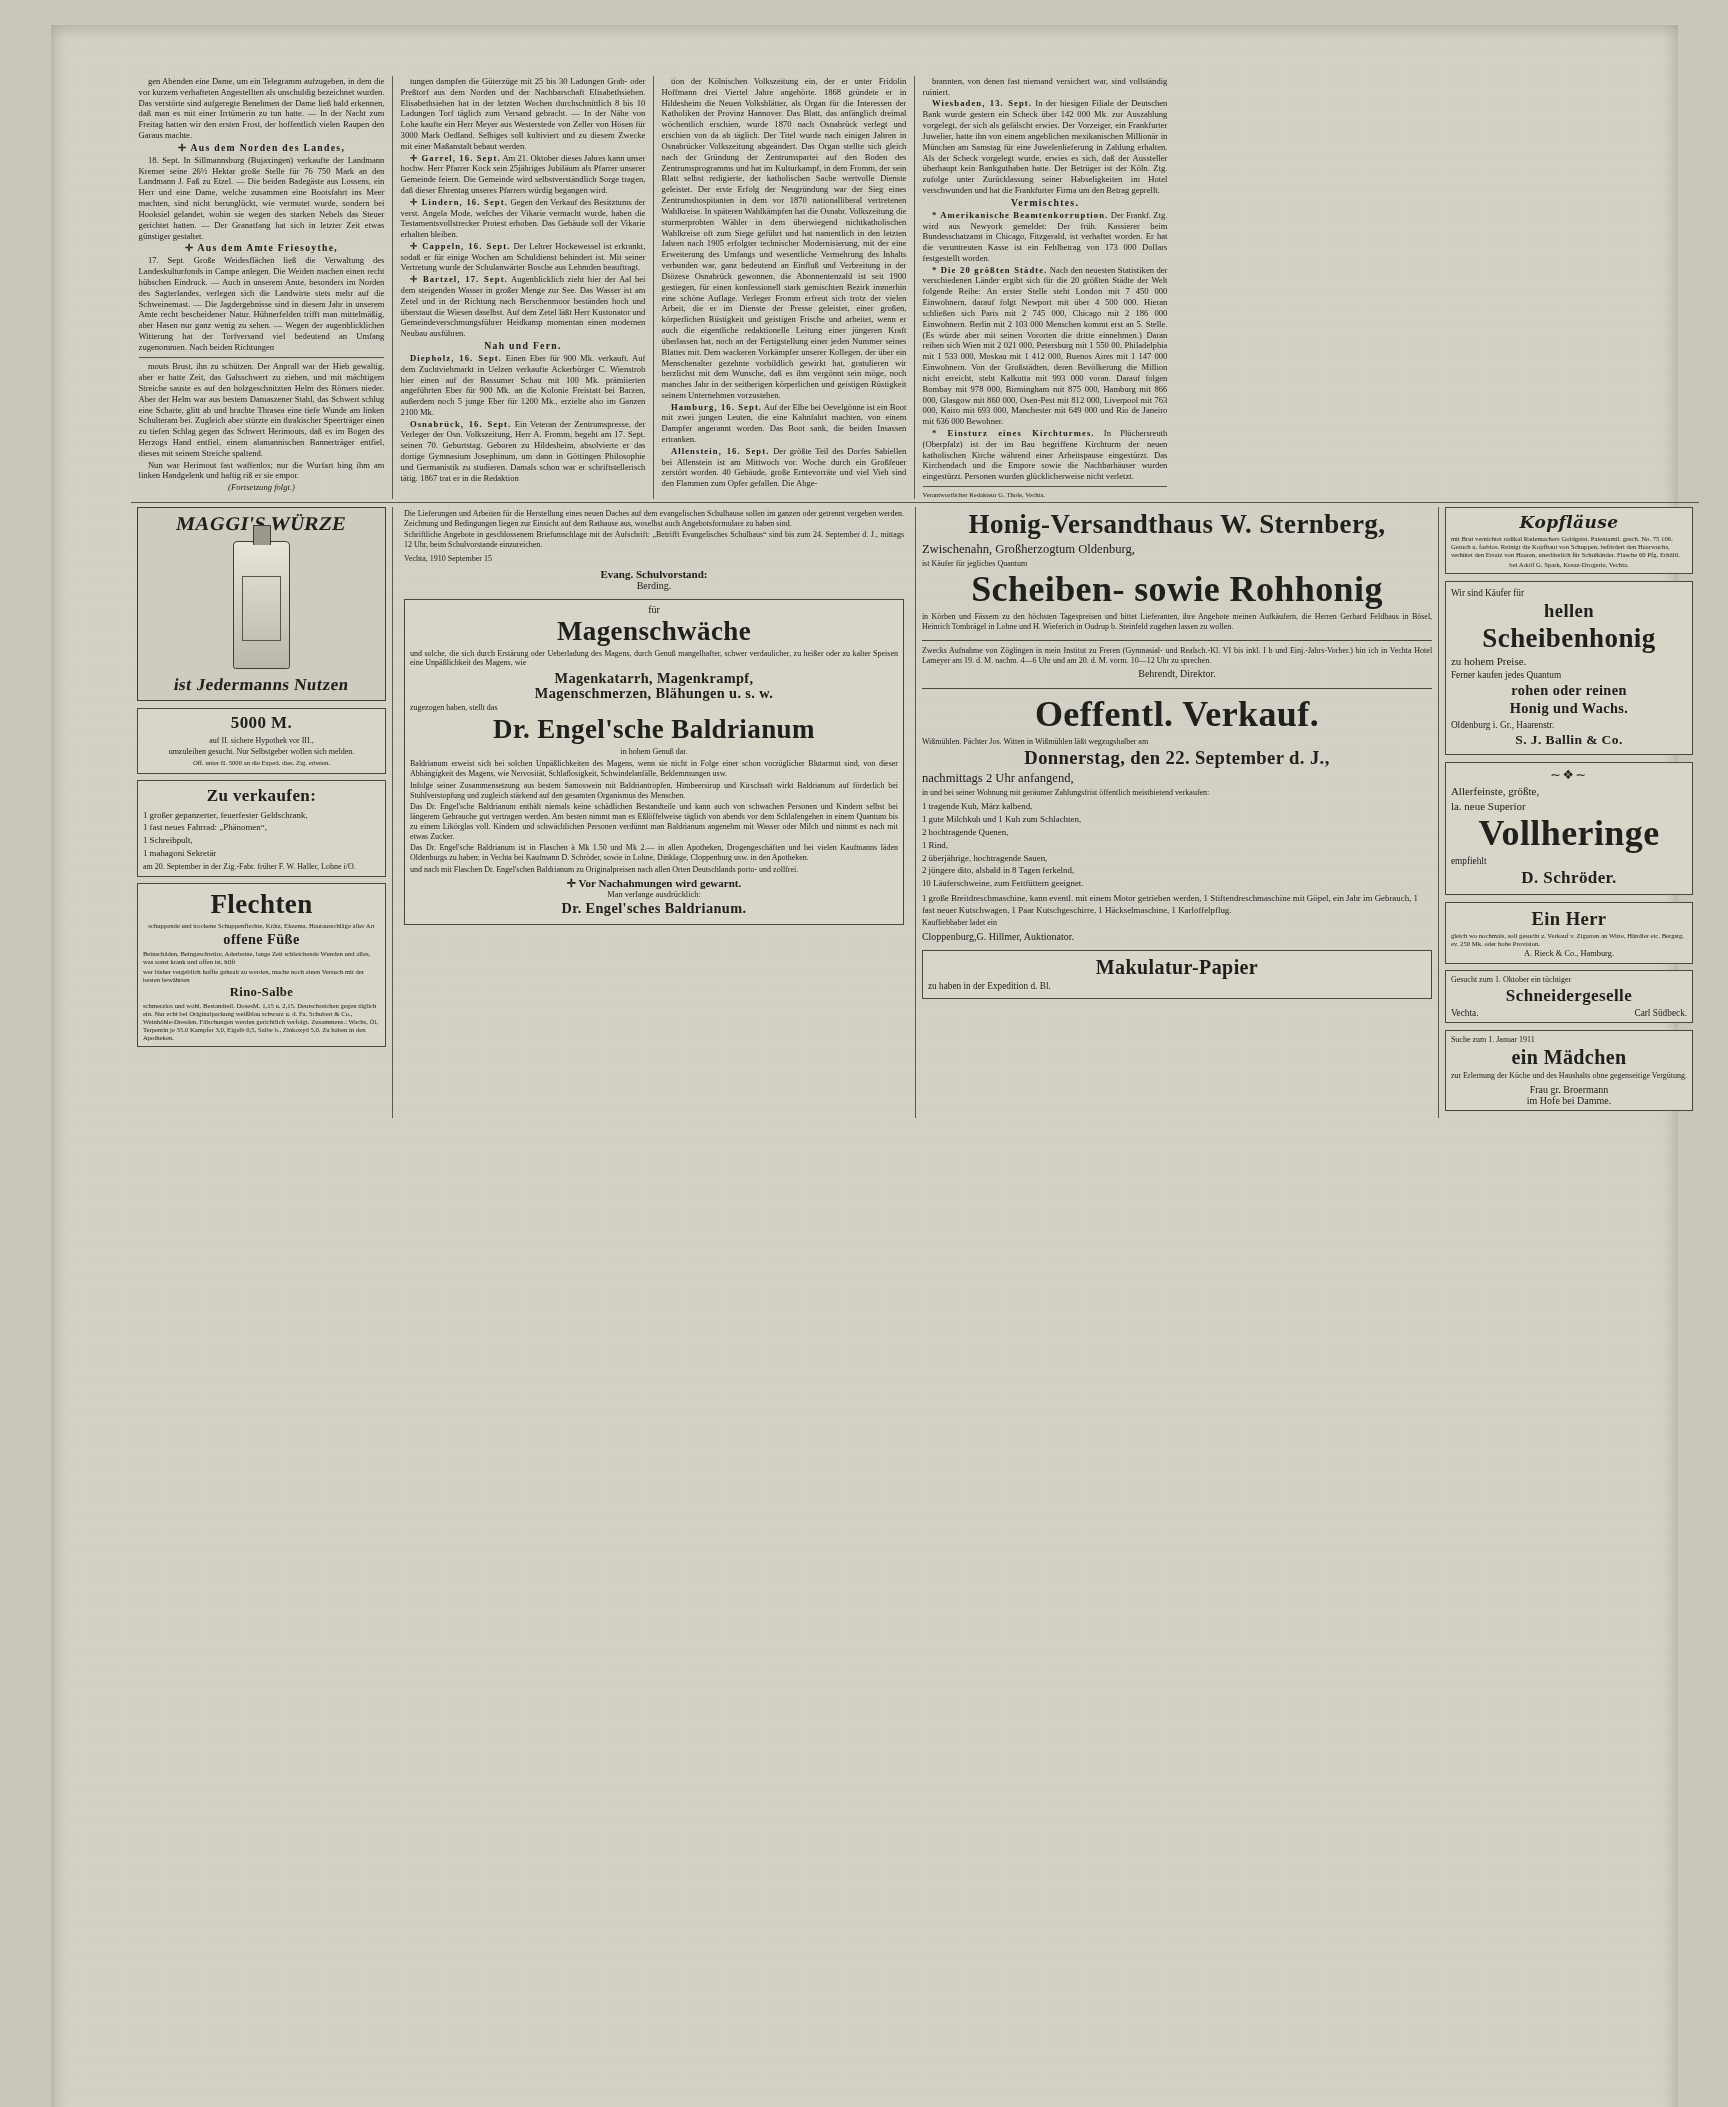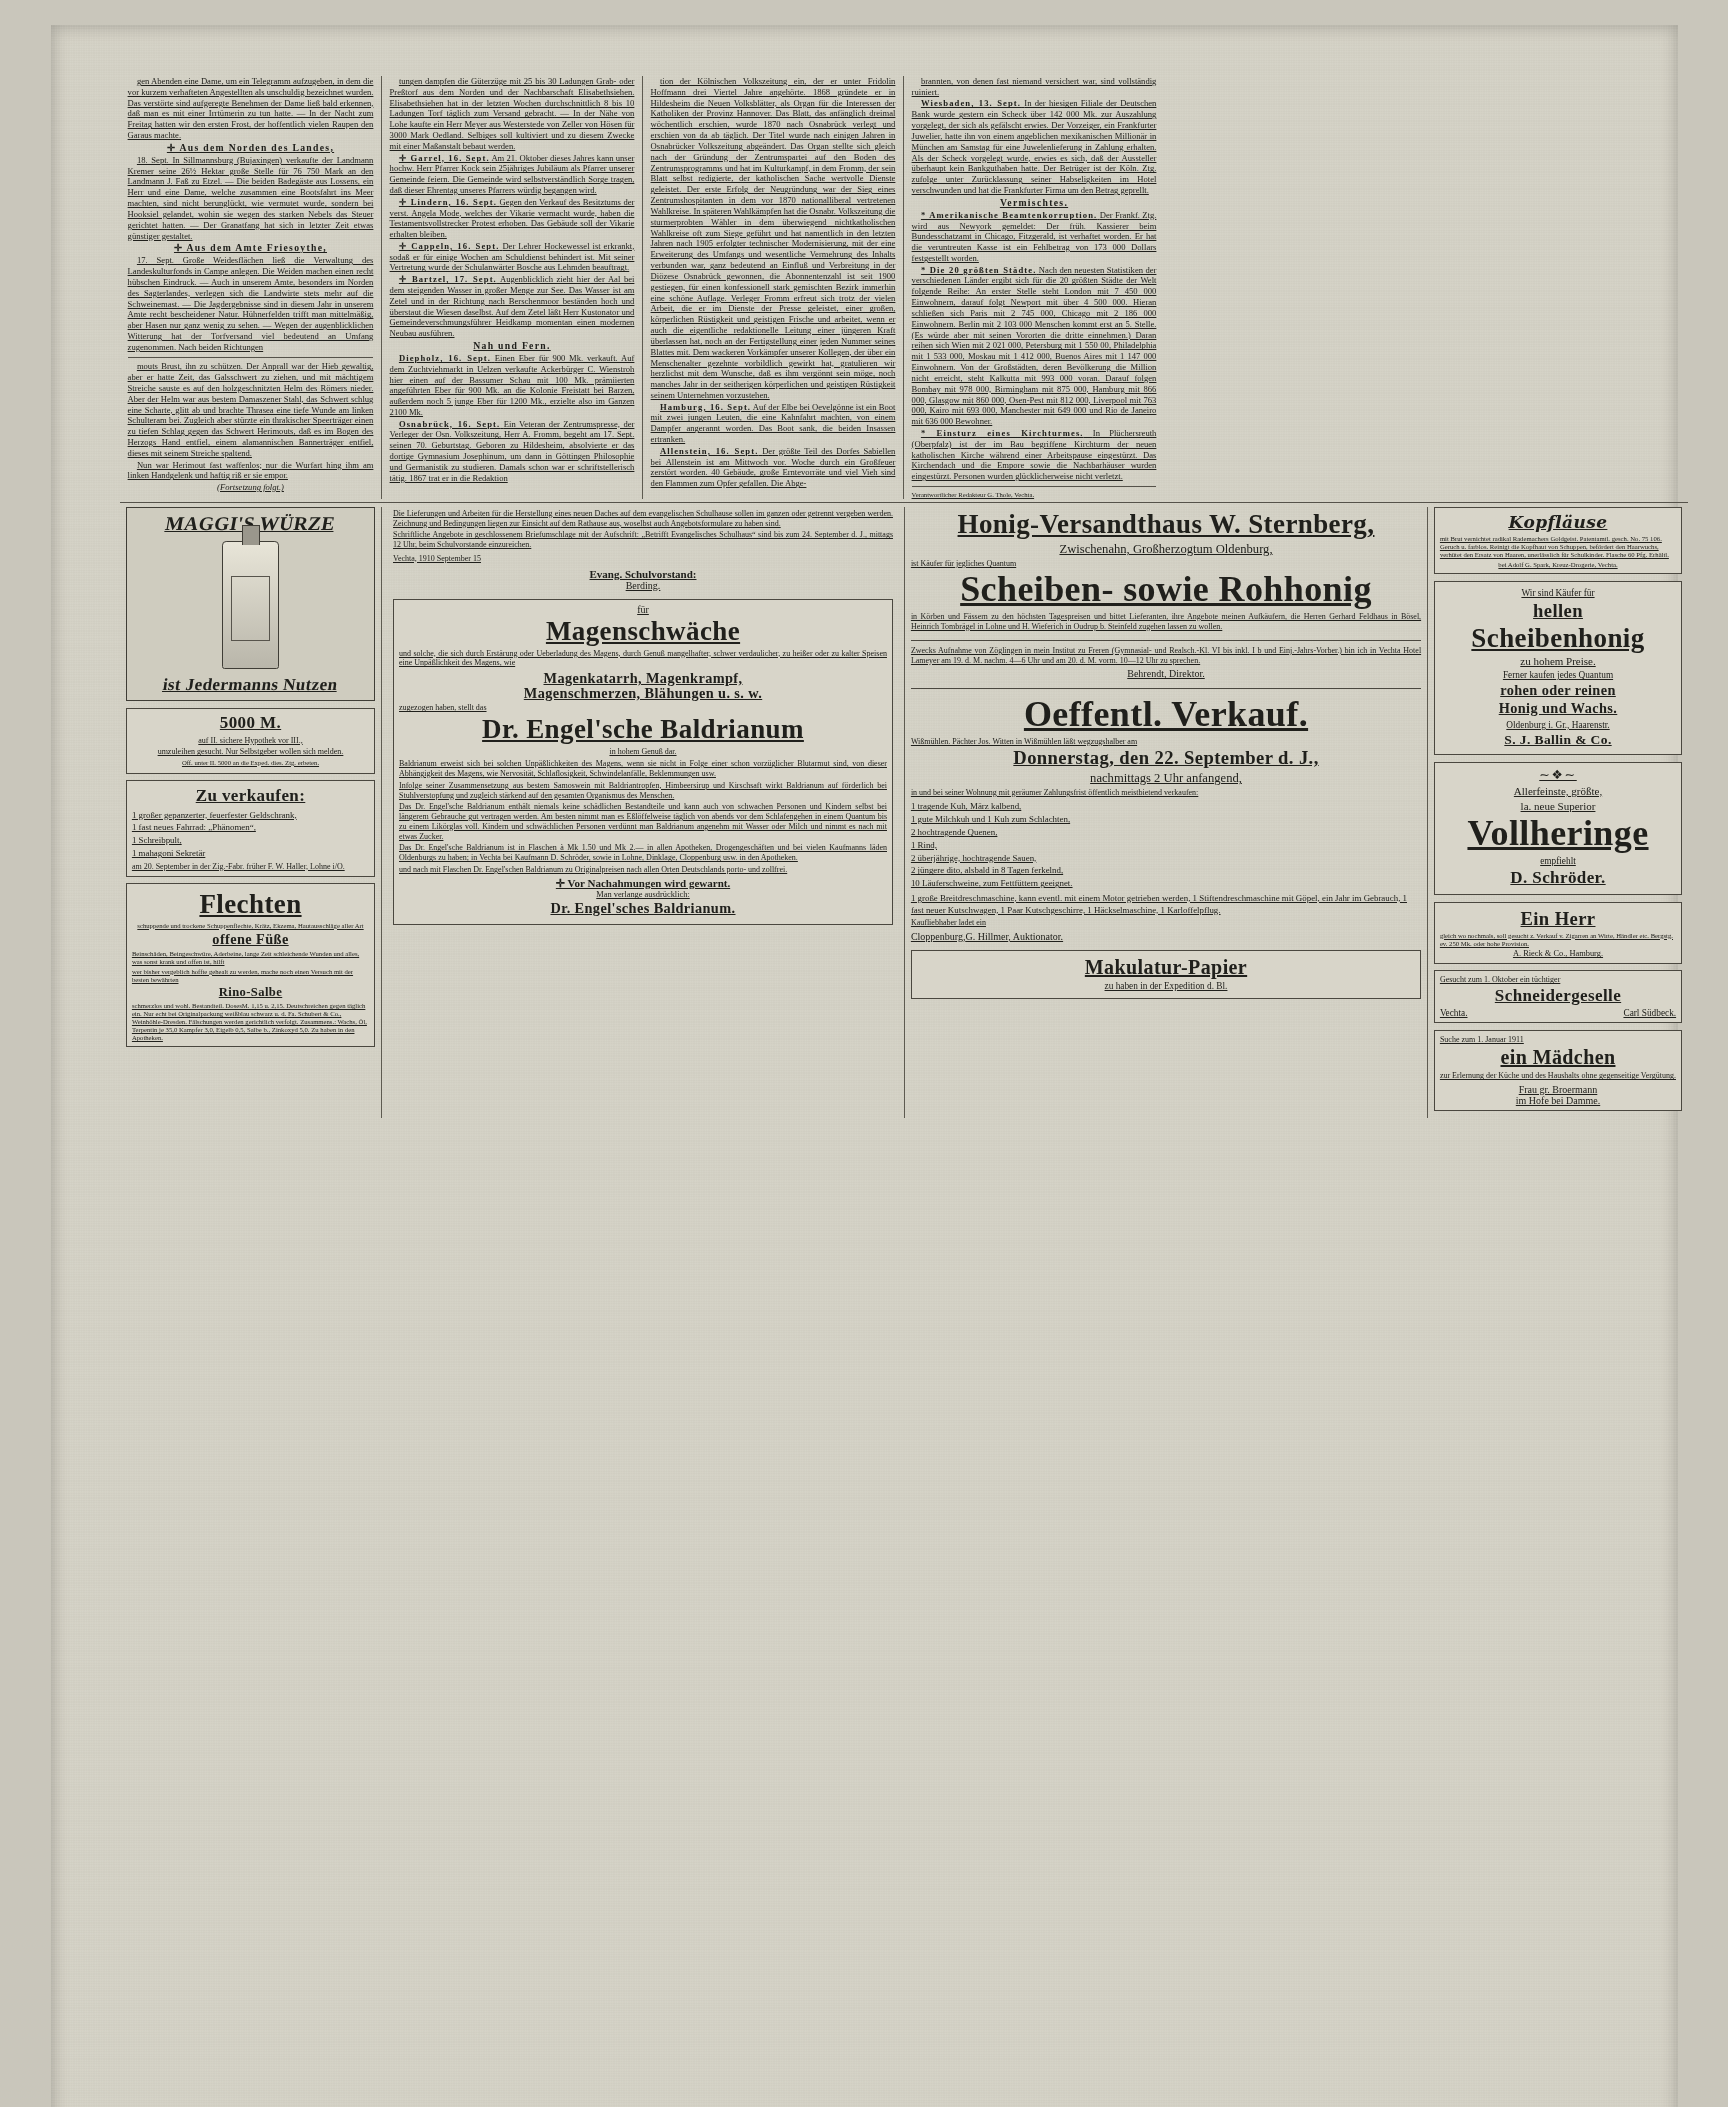--- a/index.html
+++ b/index.html
@@ -19,24 +19,23 @@
   }
   .paper-tex{
     position:absolute;inset:0;
     background:
       repeating-linear-gradient(0deg, rgba(0,0,0,.012) 0 0.8px, rgba(255,255,255,.012) 0.8px 1.7px),
       repeating-linear-gradient(90deg, rgba(0,0,0,.010) 0 1.3px, rgba(255,255,255,.010) 1.3px 2.5px);
     pointer-events:none;
   }
   .news{
     position:absolute;
-    left:69px;top:51px;
+    left:80px;top:51px;
     width:1568px;
     color:#20201c;
-    text-decoration:underline;
   }
   
   .cols{
     display:flex;
     gap:0;
   }
   .col{
     width:261px;
     padding:0 7.6px;
     box-sizing:border-box;
@@ -87,21 +86,21 @@
   }
   .adbox.noborder{border:0;background:transparent;padding:1.7px 0;}
   .ad-title{
     text-align:center;font-weight:bold;
     font-size:17px;line-height:1.05;margin:1.7px 0 3.4px 0;
     letter-spacing:0.4px;
   }
   .ad-title.big{font-size:27px;}
   .ad-title.huge{font-size:36px;}
   .ad-sub{
-    text-align:center;font-size:9.3px;line-height:1.2;margin:1.7px 0;
+    text-align:left;font-size:9.3px;line-height:1.2;margin:1.7px 0;
   }
   .ad-body{
     font-size:8px;line-height:1.24;text-align:justify;
     hyphens:auto;-webkit-hyphens:auto;
   }
   .ad-body p{margin:0 0 1.7px 0;}
   .ad-center{text-align:center;}
   .ad-list{font-size:8.9px;line-height:1.35;margin:2.5px 0 2.5px 0;}
   .ad-list div{margin:0.8px 0;}
   .maggi{

